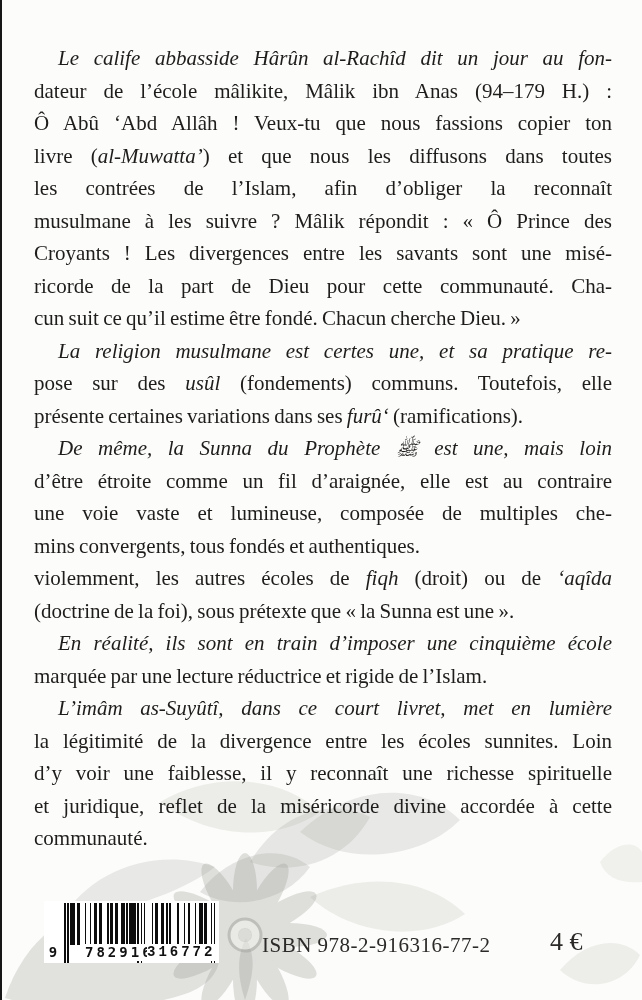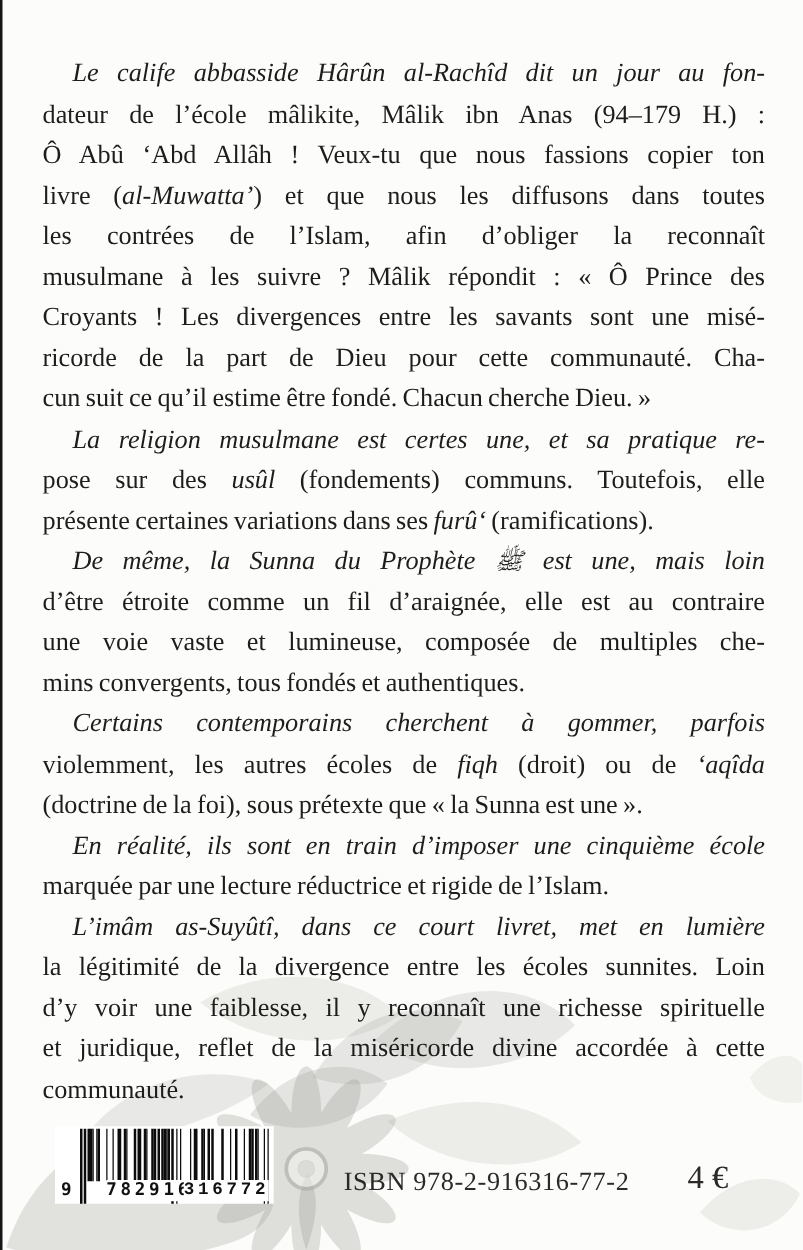--- a/index.html
+++ b/index.html
@@ -36,21 +36,21 @@
     position:absolute;top:43px;height:17px;line-height:17px;
     font-family:"DejaVu Sans Mono",monospace;font-weight:bold;
     font-size:14px;color:#111;background:#ffffff;
     letter-spacing:3px;text-align:center;
   }
   .bc-first{left:2px;width:14px;letter-spacing:0;}
   .bc-g1{left:27px;width:68px;margin-left:14px;}
   .bc-g2{left:103px;width:68px;font-family:Liberation Mono, monospace;}
   .isbn{
     position:absolute;left:262px;top:933px;
-    font-size:21px;color:#2b2a28;letter-spacing:0.5px;margin-left:13px;
+    font-size:21px;color:#2b2a28;letter-spacing:0.5px;
   }
   .price{
     position:absolute;left:550px;top:927px;
     font-size:26px;color:#2b2a28;
   }
 </style>
 </head>
 <body>
 
 <div class="page">
@@ -100,21 +100,20 @@
       <div class="text-line">Croyants ! Les divergences entre les savants sont une misé-</div>
       <div class="text-line">ricorde de la part de Dieu pour cette communauté. Cha-</div>
       <div class="text-line para-end">cun suit ce qu’il estime être fondé. Chacun cherche Dieu. »</div>
       <div class="text-line para-start">La religion musulmane est certes une, et sa pratique re-</div>
       <div class="text-line">pose sur des <em>usûl</em> (fondements) communs. Toutefois, elle</div>
       <div class="text-line para-end">présente certaines variations dans ses <em>furû‘</em> (ramifications).</div>
       <div class="text-line para-start">De même, la Sunna du Prophète <span class="honorific">ﷺ</span> est une, mais loin</div>
       <div class="text-line">d’être étroite comme un fil d’araignée, elle est au contraire</div>
       <div class="text-line">une voie vaste et lumineuse, composée de multiples che-</div>
       <div class="text-line para-end">mins convergents, tous fondés et authentiques.</div>
-      <div class="text-line para-start">Certains contemporains cherchent à gommer, parfois</div>
       <div class="text-line">violemment, les autres écoles de <em>fiqh</em> (droit) ou de <em>‘aqîda</em></div>
       <div class="text-line para-end">(doctrine de la foi), sous prétexte que « la Sunna est une ».</div>
       <div class="text-line para-start">En réalité, ils sont en train d’imposer une cinquième école</div>
       <div class="text-line para-end">marquée par une lecture réductrice et rigide de l’Islam.</div>
       <div class="text-line para-start">L’imâm as-Suyûtî, dans ce court livret, met en lumière</div>
       <div class="text-line">la légitimité de la divergence entre les écoles sunnites. Loin</div>
       <div class="text-line">d’y voir une faiblesse, il y reconnaît une richesse spirituelle</div>
       <div class="text-line">et juridique, reflet de la miséricorde divine accordée à cette</div>
       <div class="text-line para-end">communauté.</div>
     </main>

